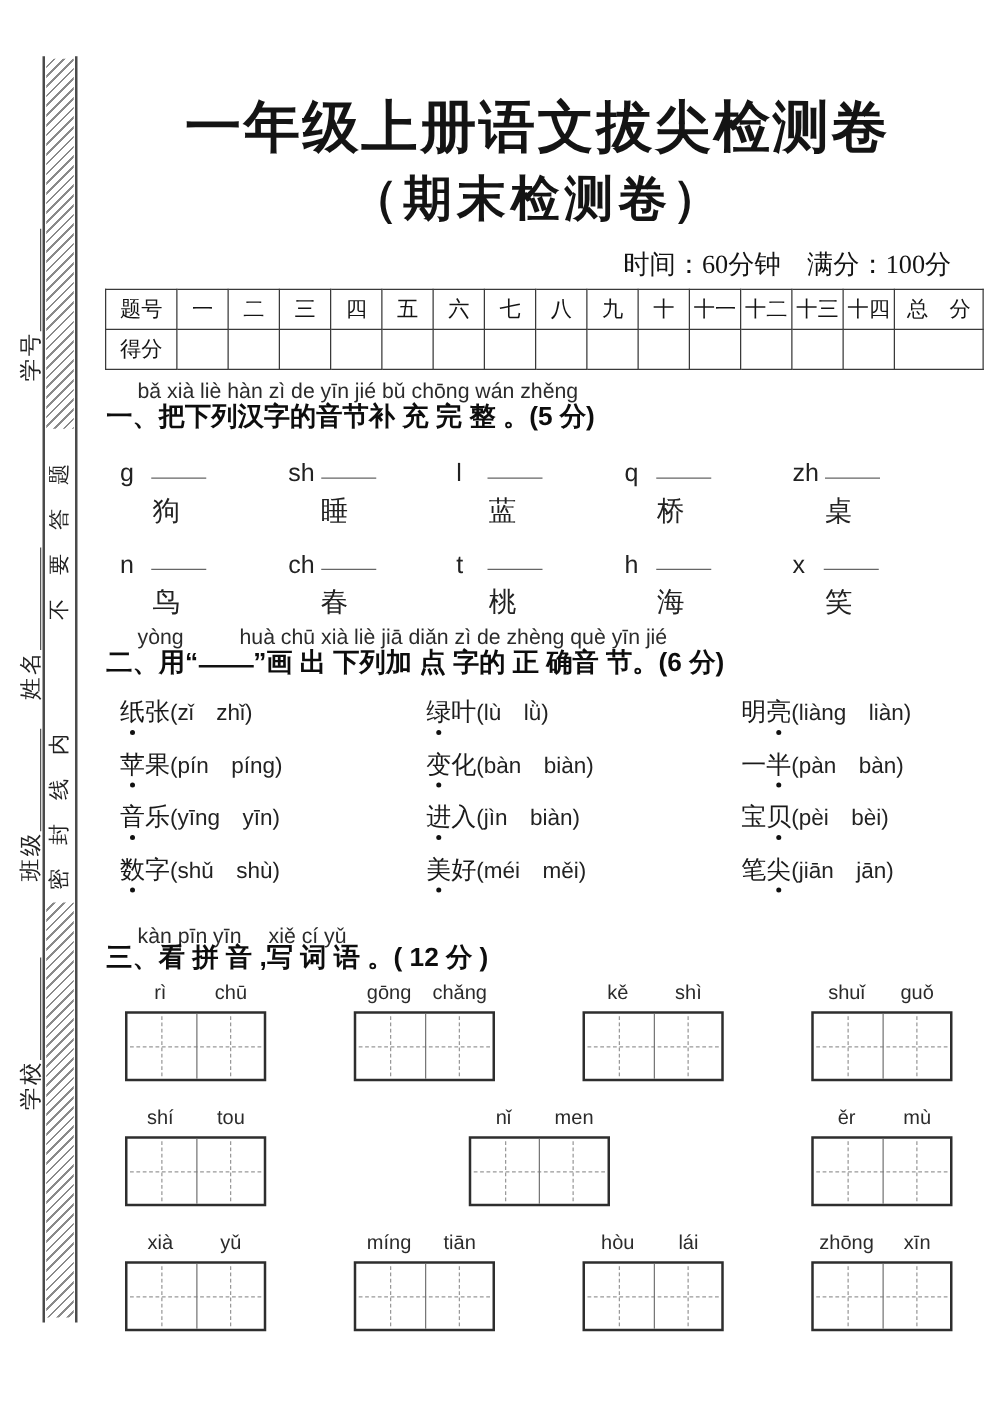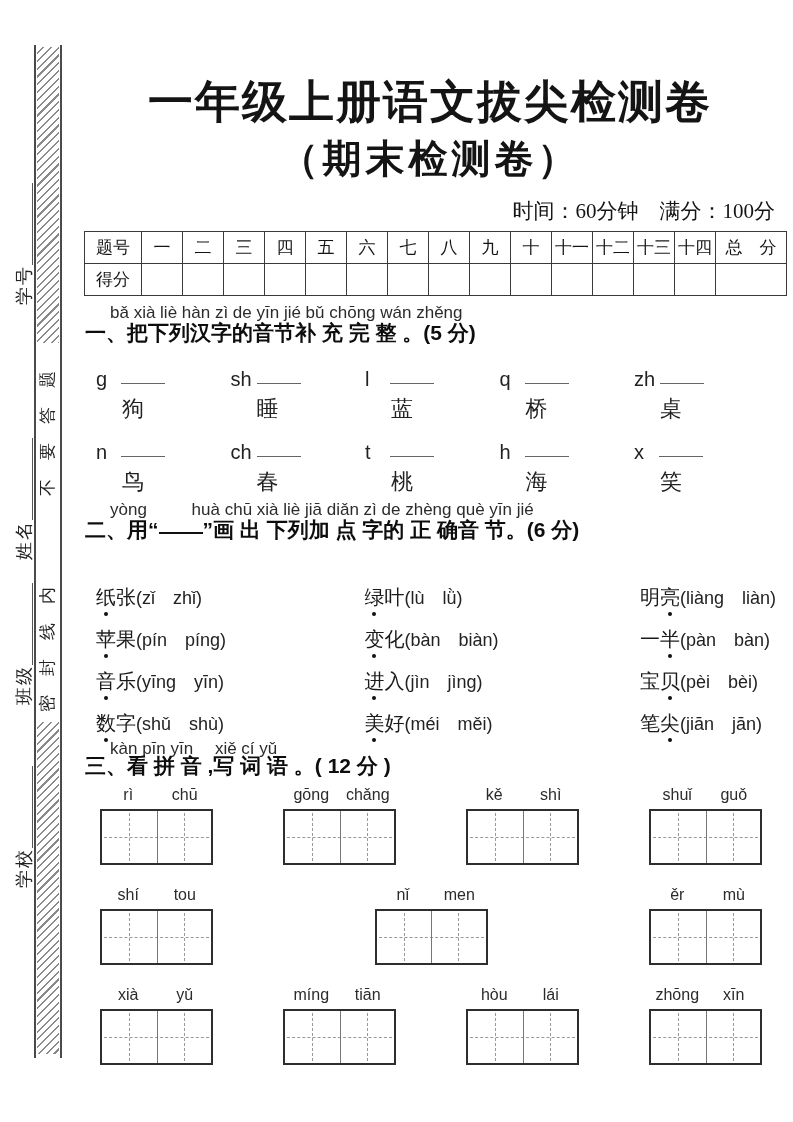--- a/index.html
+++ b/index.html
@@ -21,21 +21,21 @@
   .seallabel{font-size:18px;letter-spacing:2px;color:#222;}
   .sealblank{display:inline-block;width:82px;height:1px;border-bottom:1.5px solid #555;
              margin-bottom:3px;}
   .f0{top:228px;} .f1{top:483px;} .f2{top:628px;} .f3{top:811px;}
 
   
   .title{position:absolute;left:85px;top:72px;width:690px;text-align:center;
          font-size:45px;font-weight:700;letter-spacing:2px;}
   .subtitle{position:absolute;left:85px;top:132px;width:690px;text-align:center;
             font-size:39px;font-weight:700;letter-spacing:4px;}
-  .info{position:absolute;left:85px;top:197px;width:690px;text-align:right;font-size:21px;}
+  .info{position:absolute;left:71px;top:197px;width:690px;text-align:right;font-size:21px;}
 
   
   table.score{position:absolute;left:84px;top:231px;border-collapse:collapse;}
   table.score td{border:1.6px solid #3a3a3a;height:31px;text-align:center;
                  font-size:17px;padding:0;width:40px;}
   table.score td.th0{width:56px;font-family:Liberation Serif, serif;} table.score td.thL{width:70px;}
 
   
   .py{position:absolute;font-family:"Liberation Sans","DejaVu Sans",sans-serif;
       font-size:17px;color:#2b2b2b;white-space:nowrap;}
@@ -48,21 +48,21 @@
   .q1rows{position:absolute;left:96px;top:368px;width:648px;}
   .q1row{display:flex;justify-content:space-between;margin-bottom:17px;}
   .q1col{width:110px;}
   .q1l1{font-family:"Liberation Sans","DejaVu Sans",sans-serif;font-size:20px;color:#222;}
   .ini{display:inline-block;min-width:20px;}
   .blank{display:inline-block;width:44px;height:1px;border-bottom:1.6px solid #666;
          margin-left:5px;vertical-align:2px;}
   .q1ch{font-size:22px;color:#222;margin-top:3px;padding-left:26px;letter-spacing:0;}
 
   
-  .q2grid{position:absolute;left:96px;top:584px;width:680px;display:flex;gap:24px;}
+  .q2grid{position:absolute;left:96px;top:556px;width:680px;display:flex;}
   .q2col{display:flex;flex-direction:column;}
   .q2col:nth-child(1){width:245px;} .q2col:nth-child(2){width:252px;} .q2col:nth-child(3){flex:1;}
   .q2item{height:42px;font-size:20px;white-space:nowrap;color:#1a1a1a;}
   .q2w span{display:inline-block;}
   .dotchar{position:relative;}
   .dotchar::after{content:"";position:absolute;left:50%;bottom:-5px;transform:translateX(-50%);
                   width:4px;height:4px;border-radius:50%;background:#111;}
   .q2o{font-family:"Liberation Sans","DejaVu Sans",sans-serif;font-size:18px;color:#222;}
 
   
@@ -213,21 +213,21 @@
   <div class="q2grid">
       <div class="q2col">
         <div class="q2item"><span class="q2w"><span class="dotchar">纸</span><span>张</span></span><span class="q2o">(zǐ　zhǐ)</span></div>
         <div class="q2item"><span class="q2w"><span class="dotchar">苹</span><span>果</span></span><span class="q2o">(pín　píng)</span></div>
         <div class="q2item"><span class="q2w"><span class="dotchar">音</span><span>乐</span></span><span class="q2o">(yīng　yīn)</span></div>
         <div class="q2item"><span class="q2w"><span class="dotchar">数</span><span>字</span></span><span class="q2o">(shǔ　shù)</span></div>
       </div>
       <div class="q2col">
         <div class="q2item"><span class="q2w"><span class="dotchar">绿</span><span>叶</span></span><span class="q2o">(lù　lǜ)</span></div>
         <div class="q2item"><span class="q2w"><span class="dotchar">变</span><span>化</span></span><span class="q2o">(bàn　biàn)</span></div>
-        <div class="q2item"><span class="q2w"><span class="dotchar">进</span><span>入</span></span><span class="q2o">(jìn　jìng)</span></div>
+        <div class="q2item"><span class="q2w"><span class="dotchar">进</span><span>入</span></span><span class="q2o">(jìn　biàn)</span></div>
         <div class="q2item"><span class="q2w"><span class="dotchar">美</span><span>好</span></span><span class="q2o">(méi　měi)</span></div>
       </div>
       <div class="q2col">
         <div class="q2item"><span class="q2w"><span>明</span><span class="dotchar">亮</span></span><span class="q2o">(liàng　liàn)</span></div>
         <div class="q2item"><span class="q2w"><span>一</span><span class="dotchar">半</span></span><span class="q2o">(pàn　bàn)</span></div>
         <div class="q2item"><span class="q2w"><span>宝</span><span class="dotchar">贝</span></span><span class="q2o">(pèi　bèi)</span></div>
         <div class="q2item"><span class="q2w"><span>笔</span><span class="dotchar">尖</span></span><span class="q2o">(jiān　jān)</span></div>
       </div>
     </div>
 

